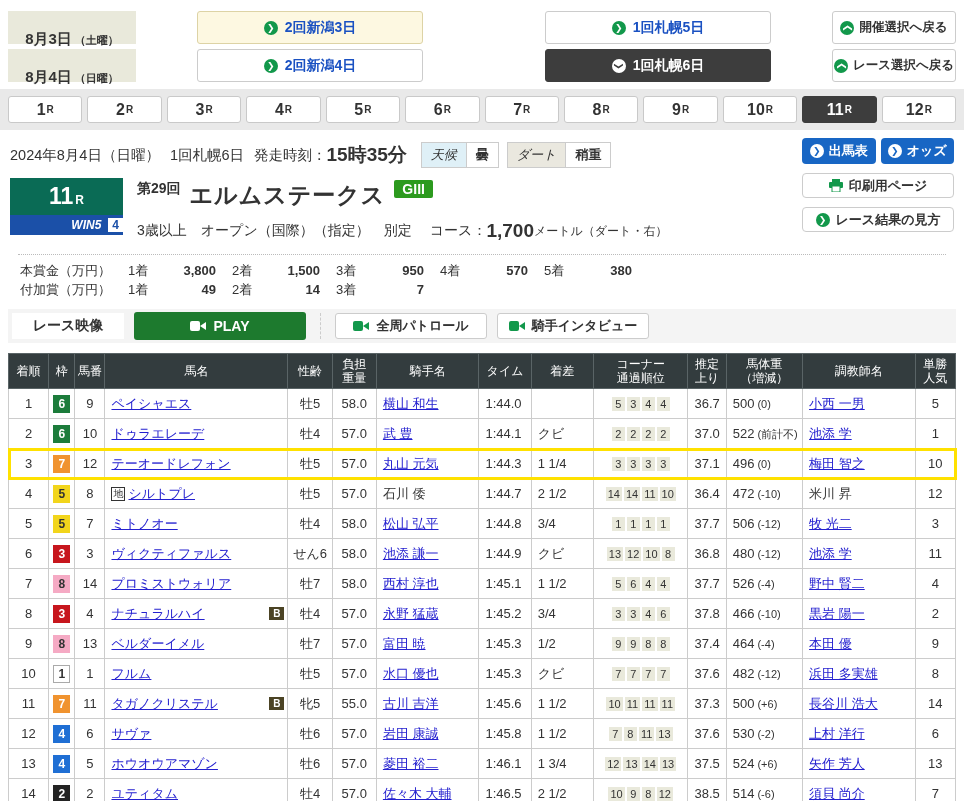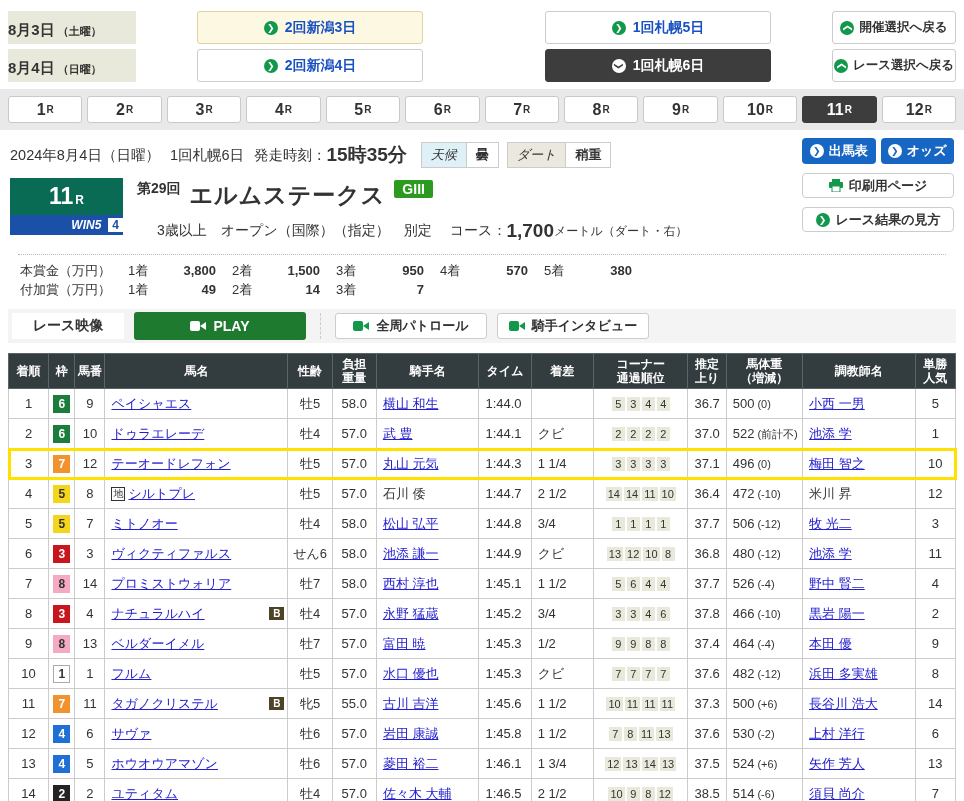--- a/index.html
+++ b/index.html
@@ -5,21 +5,21 @@
   * { box-sizing: border-box; }
   html,body { margin:0; padding:0; }
   body {
     width:964px; height:801px; background:#fff;
     font-family:"Liberation Sans","DejaVu Sans",sans-serif;
     color:#333; font-size:14px; overflow:hidden;
   }
   
   .topnav { padding:11px 8px 2px; }
   .nav-row { display:flex; align-items:stretch; height:33px; margin-bottom:5px; }
-  .date-cell { width:128px; background:#e9e9db; display:flex; align-items:baseline; font-weight:bold; font-size:15px; padding-top:10px; }
+  .date-cell { width:128px; background:#e9e9db; display:flex; align-items:baseline; justify-content:center; font-weight:bold; font-size:15px; padding-top:19px; }
   .date-cell .day { font-size:11px; margin-left:3px; }
   .nav-slot { flex:1; display:flex; justify-content:center; }
   .nav-btn { width:226px; display:flex; align-items:center; justify-content:center; gap:7px; border:1px solid #ccc; border-radius:3px; background:#fff; color:#1a51c2; font-weight:bold; font-size:14px; cursor:pointer; }
   .nav-btn.cream { background:#fdf8e1; border-color:#ddd3a5; }
   .nav-btn.dark  { background:#3d3d3d; color:#fff; border-color:#3d3d3d; }
   .back-btn { width:124px; display:flex; align-items:center; justify-content:center; gap:5px; border:1px solid #ccc; border-radius:3px; background:#fff; font-weight:bold; font-size:12.5px; color:#333; cursor:pointer; }
   .cicn { display:inline-flex; width:14px; height:14px; border-radius:50%; align-items:center; justify-content:center; font-size:9px; font-weight:bold; flex:none; }
   .cicn.g { background:var(--icon-green); color:#fff; }
   .cicn.w { background:#fff; color:#3d3d3d; }
   .cicn.b { background:#fff; color:var(--accent-blue); }
@@ -49,38 +49,38 @@
   .race-no-top .r { font-size:12px; margin-left:2px; margin-top:6px; }
   .win5-bar { background:var(--win5-blue); height:20px; display:flex; align-items:center; justify-content:flex-end; gap:7px; }
   .win5-logo { color:#fff; font-style:italic; font-weight:bold; font-size:12px; }
   .win5-num { background:#fff; color:var(--win5-blue); font-weight:bold; font-size:12px; padding:0 4px; line-height:14px; }
   .title-texts { padding-top:2px; }
   .line1 { display:flex; align-items:flex-start; gap:9px; }
   .kai { font-weight:bold; font-size:14px; }
   .race-title { font-size:23px; font-weight:bold; letter-spacing:1px; }
   .grade { background:var(--grade-green); color:#fff; font-weight:bold; font-size:14px; padding:1px 8px; border-radius:2px; }
   .line2 { margin-top:9px; font-size:14px; display:flex; align-items:center; }
-  .line2 .cond { margin-right:18px;margin-left:20px; }
+  .line2 .cond { margin-right:18px; }
   .course-val { font-size:19px; font-weight:bold; }
   .course-unit { font-size:12px; }
   
   .prize { border-top:1px dotted #bbb; margin:12px 8px 0; padding:6px 2px 2px; font-size:13px; }
   .prize-row { display:flex; line-height:19px; }
   .prize-row .head { width:108px; flex:none; }
   .p-lbl { display:inline-block; width:32px; }
   .p-val { display:inline-block; width:56px; text-align:right; margin-right:16px;font-weight:bold; }
   
   .video-strip { background:#f4f4f4; margin:8px 8px 10px; padding:4px 4px; display:flex; align-items:center; gap:10px; height:34px; }
   .video-label { background:#fff; width:112px; height:26px; display:flex; align-items:center; justify-content:center; font-weight:bold; font-size:14px; }
   .btn-play { width:172px; height:28px; background:var(--play-green); color:#fff; font-weight:bold; display:flex; align-items:center; justify-content:center; gap:7px; border-radius:3px; font-size:14px; cursor:pointer; }
   .vdiv { border-left:1px dashed #ccc; height:26px; margin:0 4px; }
   .btn-video { width:152px; height:26px; background:#fff; border:1px solid #ccc; border-radius:3px; display:flex; align-items:center; justify-content:center; gap:7px; font-size:13px; font-weight:bold; cursor:pointer; }
   
   table.results { margin:0 8px; border-collapse:collapse; width:948px; table-layout:fixed; font-size:13px; }
-  .results th { background:var(--header-bg); color:#fff; font-size:12px; font-weight:bold; border:1px solid #5a6466; padding:3px 1px; height:32px; white-space:pre-line; line-height:14px; }
+  .results th { background:var(--header-bg); color:#fff; font-size:12px; font-weight:normal; border:1px solid #5a6466; padding:3px 1px; height:32px; white-space:pre-line; line-height:14px; }
   .results td { border:1px solid #ccc; text-align:center; padding:4px 3px; height:30px; background:#fff; }
   .results td.al { text-align:left; padding-left:6px; }
   a.lnk { color:var(--link-blue); text-decoration:underline; cursor:pointer; }
   tr.hl { outline:3px solid var(--hl); outline-offset:-2px; }
   .waku { display:inline-block; min-width:17px; padding:1px 2px; font-weight:bold; font-size:12px; line-height:14px; }
   .corner-box { display:inline-block; min-width:13px; padding:1px 2px; background:#e9e9db; margin:0 1px; font-size:11px; }
   .mark-chi { display:inline-block; border:1px solid #333; font-size:10px; padding:0 1px; margin-right:3px; line-height:12px; vertical-align:1px; }
   .mark-b { background:#4c4425; color:#fff; font-size:10px; font-weight:bold; padding:1px 4px; line-height:11px; }
   .name-wrap { display:flex; align-items:center; justify-content:space-between; }
   .bw-diff { font-size:11px; }

